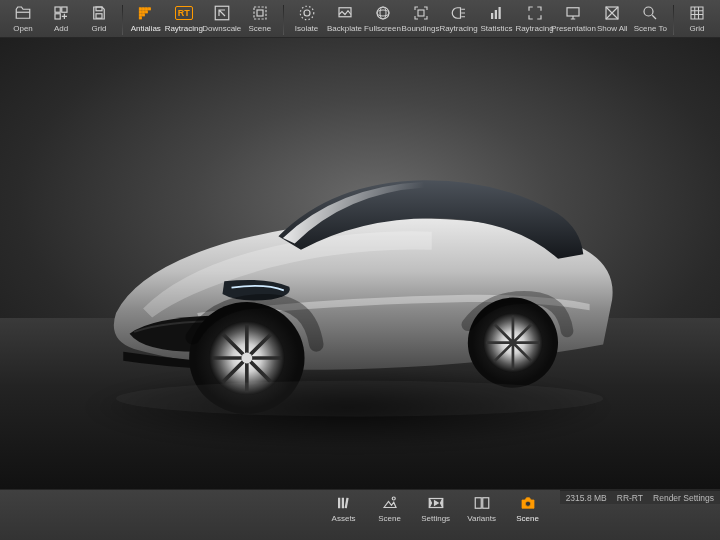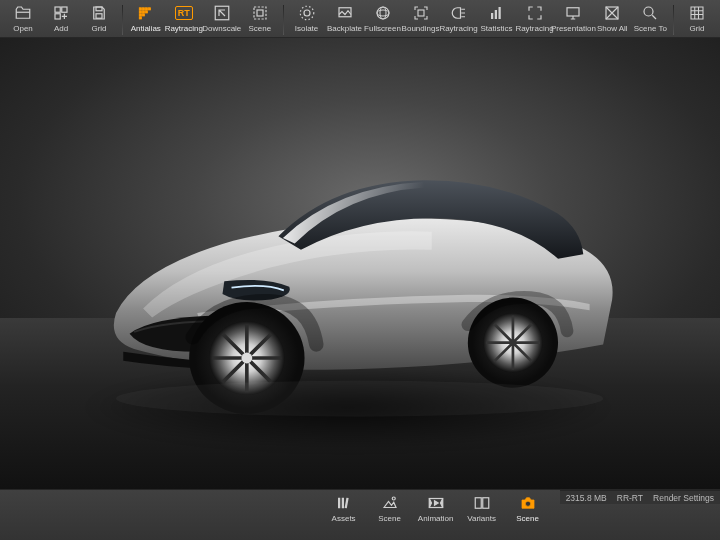--- a/index.html
+++ b/index.html
@@ -372,21 +372,21 @@
       </span>
       <span class="tool-label">Scene</span>
     </div>
     <div class="tool-btn">
       <span class="tool-icon">
         <svg width="18" height="18" viewBox="0 0 24 24" fill="none" stroke="#d0d0d0" stroke-width="1.6">
             <rect x="3" y="6" width="18" height="12"></rect>
             <path d="M3 6l3 6-3 6M21 6l-3 6 3 6M10 9l5 3-5 3z" fill="#d0d0d0"></path>
           </svg>
       </span>
-      <span class="tool-label">Animation</span>
+      <span class="tool-label">Settings</span>
     </div>
     <div class="tool-btn">
       <span class="tool-icon">
         <svg width="18" height="18" viewBox="0 0 24 24" fill="none" stroke="#d0d0d0" stroke-width="1.6">
             <rect x="3" y="5" width="8" height="14"></rect>
             <rect x="13" y="5" width="8" height="14"></rect>
           </svg>
       </span>
       <span class="tool-label">Variants</span>
     </div>

